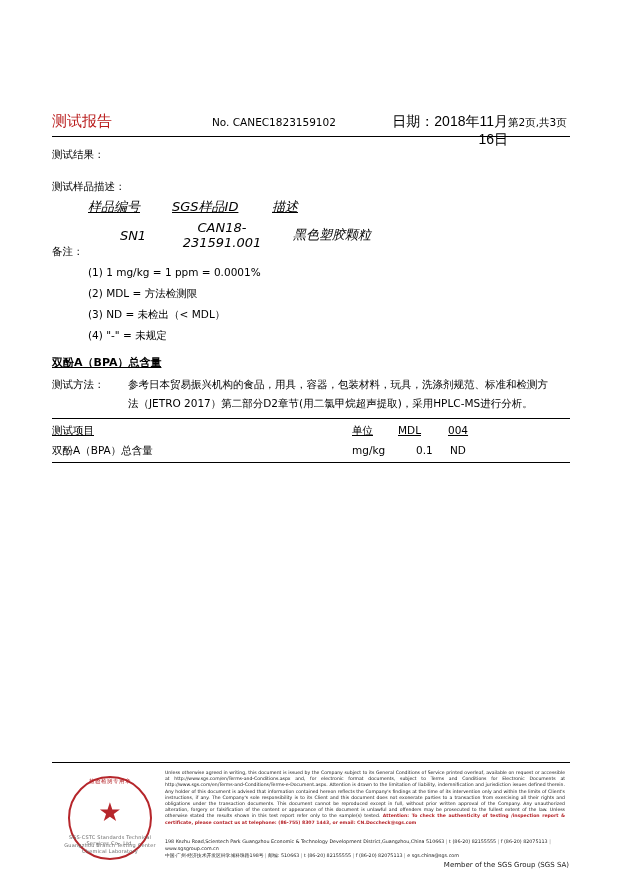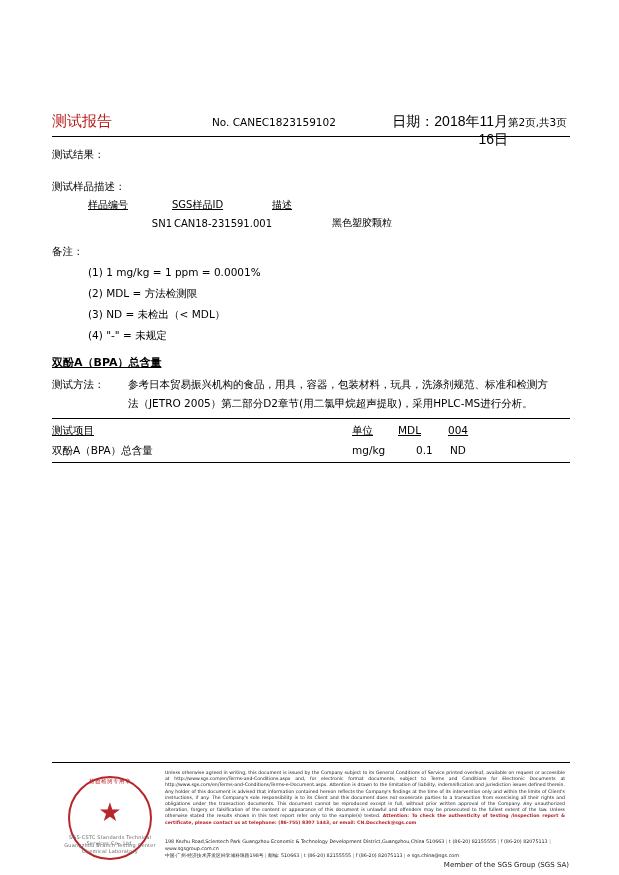--- a/index.html
+++ b/index.html
@@ -100,33 +100,34 @@
     color: #000;
     white-space: nowrap;
   }
 
   
   .sample-table {
     position: absolute;
     left: 88px;
     top: 198px;
     font-family: "DejaVu Sans", sans-serif;
-    font-size: 10px;
+    font-size: 13px;
     color: #000;
     border-collapse: collapse;
+    font-style: italic;
   }
   .sample-table th {
     font-weight: normal;
     text-decoration: underline;
     text-align: left;
     padding: 0 0 4px 0;
   }
   .sample-table td {
     padding: 0;
-    text-align: right;
+    text-align: center;
   }
   .c-no { width: 78px; }
   .c-id { width: 100px; }
   .c-desc { width: 120px; margin-left: 48px; }
   .sample-table td.c-no { padding-left: 6px; }
 
   
   .note {
     position: absolute;
     left: 88px;
@@ -325,21 +326,21 @@
   <div class="tx" style="left:52px; top:245px;">备注：</div>
   <div class="note" style="top:266px;">(1) 1 mg/kg = 1 ppm = 0.0001%</div>
   <div class="note" style="top:287px;">(2) MDL = 方法检测限</div>
   <div class="note" style="top:308px;">(3) ND = 未检出（&lt; MDL）</div>
   <div class="note" style="top:329px;">(4) "-" = 未规定</div>
 
   <div class="bpa-head">双酚A（BPA）总含量</div>
   <div class="method-label">测试方法：</div>
   <div class="method-body">
     <div>参考日本贸易振兴机构的食品，用具，容器，包装材料，玩具，洗涤剂规范、标准和检测方</div>
-    <div>法（JETRO 2005）第二部分D2章节(用二氯甲烷超声提取)，采用HPLC-MS进行分析。</div>
+    <div>法（JETRO 2017）第二部分D2章节(用二氯甲烷超声提取)，采用HPLC-MS进行分析。</div>
   </div>
 
   <div class="res-rule-top"></div>
   <div class="res-head" style="left:52px;">测试项目</div>
   <div class="res-head" style="left:352px;">单位</div>
   <div class="res-head" style="left:398px;">MDL</div>
   <div class="res-head" style="left:448px;">004</div>
 
   <div class="res-cell" style="left:52px;">双酚A（BPA）总含量</div>
   <div class="res-cell" style="left:352px;">mg/kg</div>

